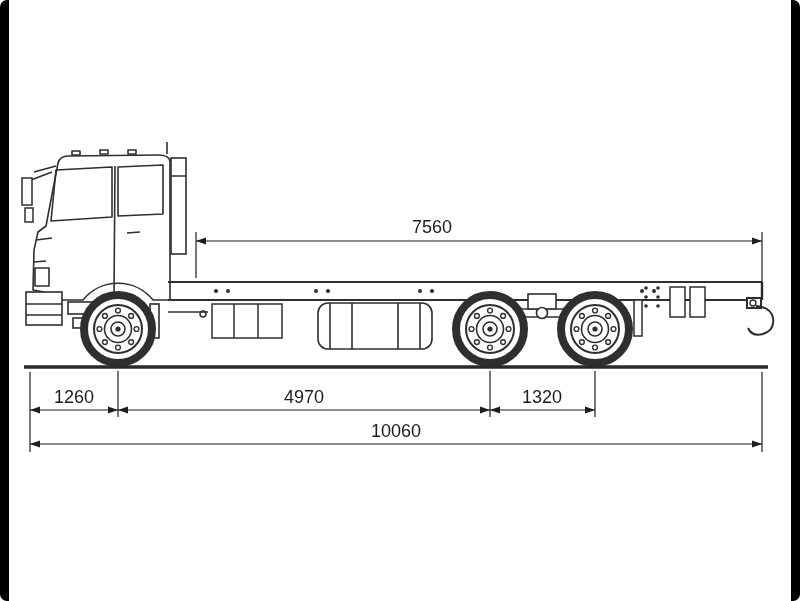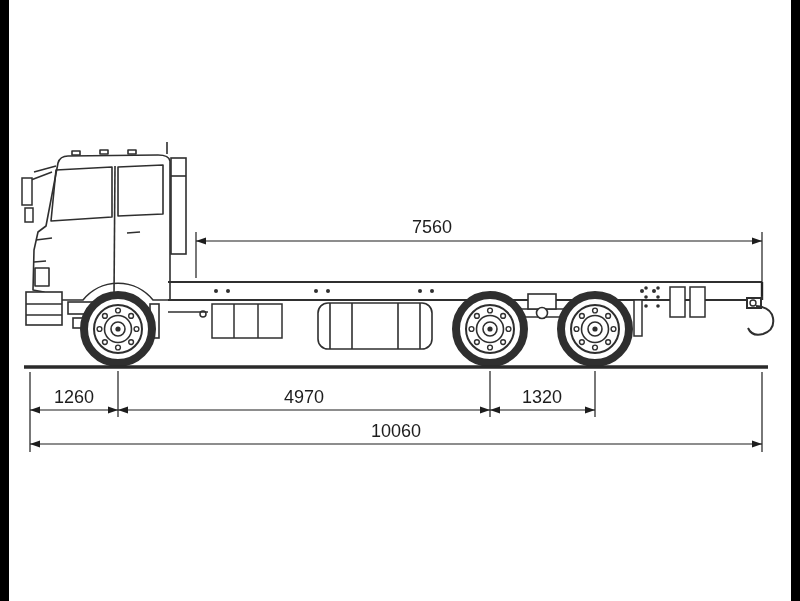--- a/index.html
+++ b/index.html
@@ -1,16 +1,16 @@
 <!DOCTYPE html>
 <html><head>
 <meta charset="utf-8">
 <style>
   html,body{margin:0;padding:0;background:#ffffff;}
-  .stage{position:relative;width:800px;height:601px;background:#ffffff;overflow:hidden;}
+  .stage{position:relative;width:800px;height:601px;background:#ffffff;overflow:hidden;border-radius:7px;}
   .edge-bar{position:absolute;top:0;bottom:0;width:9px;background:#000;}
   .edge-bar.left{left:0;}
   .edge-bar.right{right:0;}
   .stage svg{position:absolute;left:0;top:0;}
   .dim-text{
     font-family:"Liberation Sans", sans-serif;
     font-size:18px;
     fill:#1d1d1d;
     stroke:none;
     text-anchor:middle;

